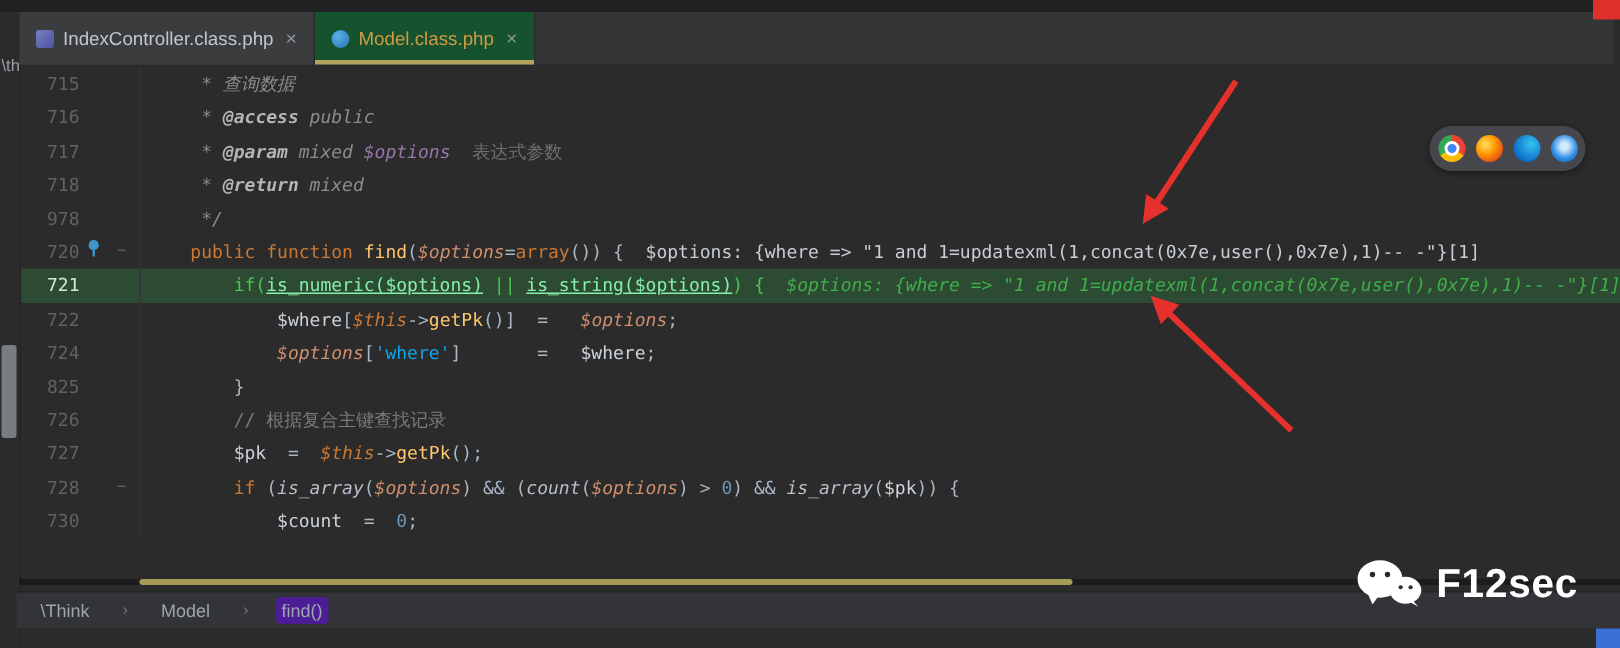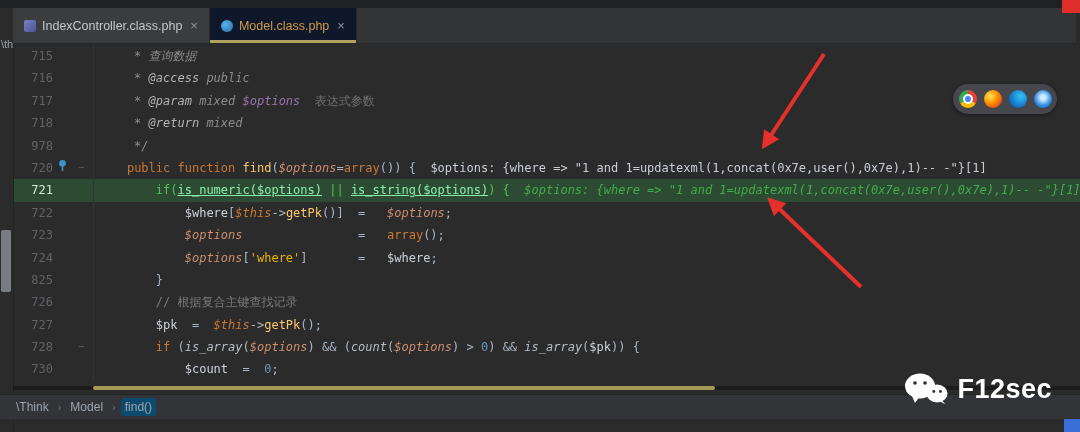--- a/index.html
+++ b/index.html
@@ -28,21 +28,21 @@
   .tab-bar{
     position:absolute;left:13px;top:8px;right:4px;height:35px;
     background:#323436;border-bottom:1px solid #26282a;
     display:flex;align-items:stretch;z-index:6;
   }
   .tab{
     position:relative;display:flex;align-items:center;gap:6px;
     padding:0 11px;font-size:12.5px;color:#c3c7cd;background:#3a3c3e;
     border-right:1px solid #2a2c2e;cursor:default;
   }
-  .tab.active{background:#0f172a;color:#d19a47;justify-content:center;}
+  .tab.active{background:#14532d;color:#d19a47;justify-content:center;}
   .tab.active::after{
     content:"";position:absolute;left:0;right:0;bottom:0;height:3px;background:#b3a35c;
   }
   .file-icon-sq{width:12px;height:12px;border-radius:2px;background:linear-gradient(135deg,#7680c0,#4c549b);}
   .file-icon-ci{width:12px;height:12px;border-radius:50%;background:radial-gradient(circle at 35% 35%,#58b2e8,#2d6fae);}
   .tab-close{font-size:13px;line-height:1;color:#8f969c;margin-left:2px;}
   
   .editor{
     position:absolute;left:13px;top:43px;right:0;height:351px;
     background:#2b2b2b;overflow:hidden;z-index:1;
@@ -52,50 +52,50 @@
   .code-line{display:flex;height:22.4px;line-height:22.4px;white-space:pre;}
   .gutter{flex:0 0 80px;display:flex;border-right:1px solid #323537;}
   .lnum{display:inline-block;width:40px;text-align:right;color:#606366;}
   .gicon{display:inline-block;width:18px;text-align:center;}
   .gfold{display:inline-block;width:20px;text-align:center;color:#606366;font-size:10px;}
   .code{flex:1 1 auto;white-space:pre;padding-left:4px;color:#a9b7c6;}
   .hl-green{background:#2d4b32;}
   .hl-green .lnum{color:#d5e8d5;}
   
   .t-doc{color:#8c8c8c;font-style:italic}
-  .t-doctag{color:#b5b5b5;font-weight:normal;font-style:italic}
+  .t-doctag{color:#b5b5b5;font-weight:bold;font-style:italic}
   .t-docvar{color:#9876aa;font-style:italic}
   .t-docgray{color:#6e6e6e;}
   .t-cmt{color:#7a7a7a;}
   .t-kw{color:#cc7832}
   .t-fn{color:#ffc66d}
   .t-call{color:#b6bec9;font-style:italic}
   .t-var{color:#cdd3dc}
   .t-param{color:#cf8e6d;font-style:italic}
   .t-this{color:#cc7832;font-style:italic}
   .t-method{color:#ffc66d}
-  .t-str{color:#eab308}
+  .t-str{color:#0ea5e9}
   .t-num{color:#6897bb}
   .t-p{color:#a9b7c6}
   .t-hint{color:#c9ced6}
   .t-g{color:#4fc158}
   .t-gu{color:#86efac;text-decoration:underline}
   .t-ghint{color:#3fae4a;font-style:italic}
   
   .hscroll-track{position:absolute;left:13px;right:0;top:386px;height:4px;background:rgba(0,0,0,.35);z-index:8;}
   .hscroll-thumb{position:absolute;left:80px;top:0;width:622px;height:4px;background:#a59b58;border-radius:2px;}
   
   .breadcrumbs{
-    position:absolute;left:0;right:0;top:394px;height:24px;
+    position:absolute;left:11px;right:0;top:394px;height:24px;
     background:#323438;border-top:1px solid #222426;
-    display:flex;align-items:center;gap:5px;padding-left:12px;
+    display:flex;align-items:center;gap:18px;padding-left:12px;
     font-size:12px;color:#9da5ad;z-index:9;
   }
   .crumb{padding:2px 4px;border-radius:3px;}
-  .crumb.hot{background:#0c4a6e;}
+  .crumb.hot{background:#4c1d95;}
   .crumb-sep{color:#6f7478;font-size:11px;}
   
   .browser-pill{
     position:absolute;left:953px;top:84px;width:104px;height:30px;border-radius:15px;
     background:#45474c;box-shadow:0 1px 4px rgba(0,0,0,.45);
     display:flex;align-items:center;justify-content:center;gap:7px;z-index:20;
   }
   .bicon{width:18px;height:18px;border-radius:50%;position:relative;}
   .bi-chrome{background:conic-gradient(#ea4335 0deg 120deg,#fbbc05 120deg 240deg,#34a853 240deg 360deg);}
   .bi-chrome::after{
@@ -142,21 +142,20 @@
       <div class="code-line"><span class="gutter"><span class="lnum">715</span><span class="gicon"></span><span class="gfold"></span></span><span class="code"><span class="t-doc">     * 查询数据</span></span></div>
       <div class="code-line"><span class="gutter"><span class="lnum">716</span><span class="gicon"></span><span class="gfold"></span></span><span class="code"><span class="t-doc">     * </span><span class="t-doctag">@access</span><span class="t-doc"> public</span></span></div>
       <div class="code-line"><span class="gutter"><span class="lnum">717</span><span class="gicon"></span><span class="gfold"></span></span><span class="code"><span class="t-doc">     * </span><span class="t-doctag">@param</span><span class="t-doc"> mixed </span><span class="t-docvar">$options</span><span class="t-docgray">  表达式参数</span></span></div>
       <div class="code-line"><span class="gutter"><span class="lnum">718</span><span class="gicon"></span><span class="gfold"></span></span><span class="code"><span class="t-doc">     * </span><span class="t-doctag">@return</span><span class="t-doc"> mixed</span></span></div>
       <div class="code-line"><span class="gutter"><span class="lnum">978</span><span class="gicon"></span><span class="gfold"></span></span><span class="code"><span class="t-doc">     */</span></span></div>
       <div class="code-line"><span class="gutter"><span class="lnum">720</span><span class="gicon"><svg width="11" height="13" viewBox="0 0 11 13">
               <path d="M5.5 1a3.4 3.4 0 0 1 3.4 3.4c0 1.6-1.1 2.9-2.6 3.3V12H4.7V7.7A3.4 3.4 0 0 1 5.5 1z" fill="#3d94c9"></path>
             </svg></span><span class="gfold">−</span></span><span class="code"><span class="t-p">    </span><span class="t-kw">public function </span><span class="t-fn">find</span><span class="t-p">(</span><span class="t-param">$options</span><span class="t-p">=</span><span class="t-kw">array</span><span class="t-p">()) {  </span><span class="t-hint">$options: {where =&gt; "1 and 1=updatexml(1,concat(0x7e,user(),0x7e),1)-- -"}[1]</span></span></div>
       <div class="code-line hl-green"><span class="gutter"><span class="lnum">721</span><span class="gicon"></span><span class="gfold"></span></span><span class="code"><span class="t-g">        if(</span><span class="t-gu">is_numeric($options)</span><span class="t-g"> || </span><span class="t-gu">is_string($options)</span><span class="t-g">) {  </span><span class="t-ghint">$options: {where =&gt; "1 and 1=updatexml(1,concat(0x7e,user(),0x7e),1)-- -"}[1]</span></span></div>
       <div class="code-line"><span class="gutter"><span class="lnum">722</span><span class="gicon"></span><span class="gfold"></span></span><span class="code"><span class="t-p">            </span><span class="t-var">$where</span><span class="t-p">[</span><span class="t-this">$this</span><span class="t-p">-&gt;</span><span class="t-method">getPk</span><span class="t-p">()]  =   </span><span class="t-param">$options</span><span class="t-p">;</span></span></div>
-      <div class="code-line"><span class="gutter"><span class="lnum">723</span><span class="gicon"></span><span class="gfold"></span></span><span class="code"><span class="t-p">            </span><span class="t-param">$options</span><span class="t-p">                =   </span><span class="t-kw">array</span><span class="t-p">();</span></span></div>
       <div class="code-line"><span class="gutter"><span class="lnum">724</span><span class="gicon"></span><span class="gfold"></span></span><span class="code"><span class="t-p">            </span><span class="t-param">$options</span><span class="t-p">[</span><span class="t-str">'where'</span><span class="t-p">]       =   </span><span class="t-var">$where</span><span class="t-p">;</span></span></div>
       <div class="code-line"><span class="gutter"><span class="lnum">825</span><span class="gicon"></span><span class="gfold"></span></span><span class="code"><span class="t-p">        }</span></span></div>
       <div class="code-line"><span class="gutter"><span class="lnum">726</span><span class="gicon"></span><span class="gfold"></span></span><span class="code"><span class="t-cmt">        // 根据复合主键查找记录</span></span></div>
       <div class="code-line"><span class="gutter"><span class="lnum">727</span><span class="gicon"></span><span class="gfold"></span></span><span class="code"><span class="t-p">        </span><span class="t-var">$pk</span><span class="t-p">  =  </span><span class="t-this">$this</span><span class="t-p">-&gt;</span><span class="t-method">getPk</span><span class="t-p">();</span></span></div>
       <div class="code-line"><span class="gutter"><span class="lnum">728</span><span class="gicon"></span><span class="gfold">−</span></span><span class="code"><span class="t-p">        </span><span class="t-kw">if</span><span class="t-p"> (</span><span class="t-call">is_array</span><span class="t-p">(</span><span class="t-param">$options</span><span class="t-p">) &amp;&amp; (</span><span class="t-call">count</span><span class="t-p">(</span><span class="t-param">$options</span><span class="t-p">) &gt; </span><span class="t-num">0</span><span class="t-p">) &amp;&amp; </span><span class="t-call">is_array</span><span class="t-p">(</span><span class="t-var">$pk</span><span class="t-p">)) {</span></span></div>
       <div class="code-line"><span class="gutter"><span class="lnum">730</span><span class="gicon"></span><span class="gfold"></span></span><span class="code"><span class="t-p">            </span><span class="t-var">$count</span><span class="t-p">  =  </span><span class="t-num">0</span><span class="t-p">;</span></span></div>
     </div>
 </div>
 
 <div class="hscroll-track">

